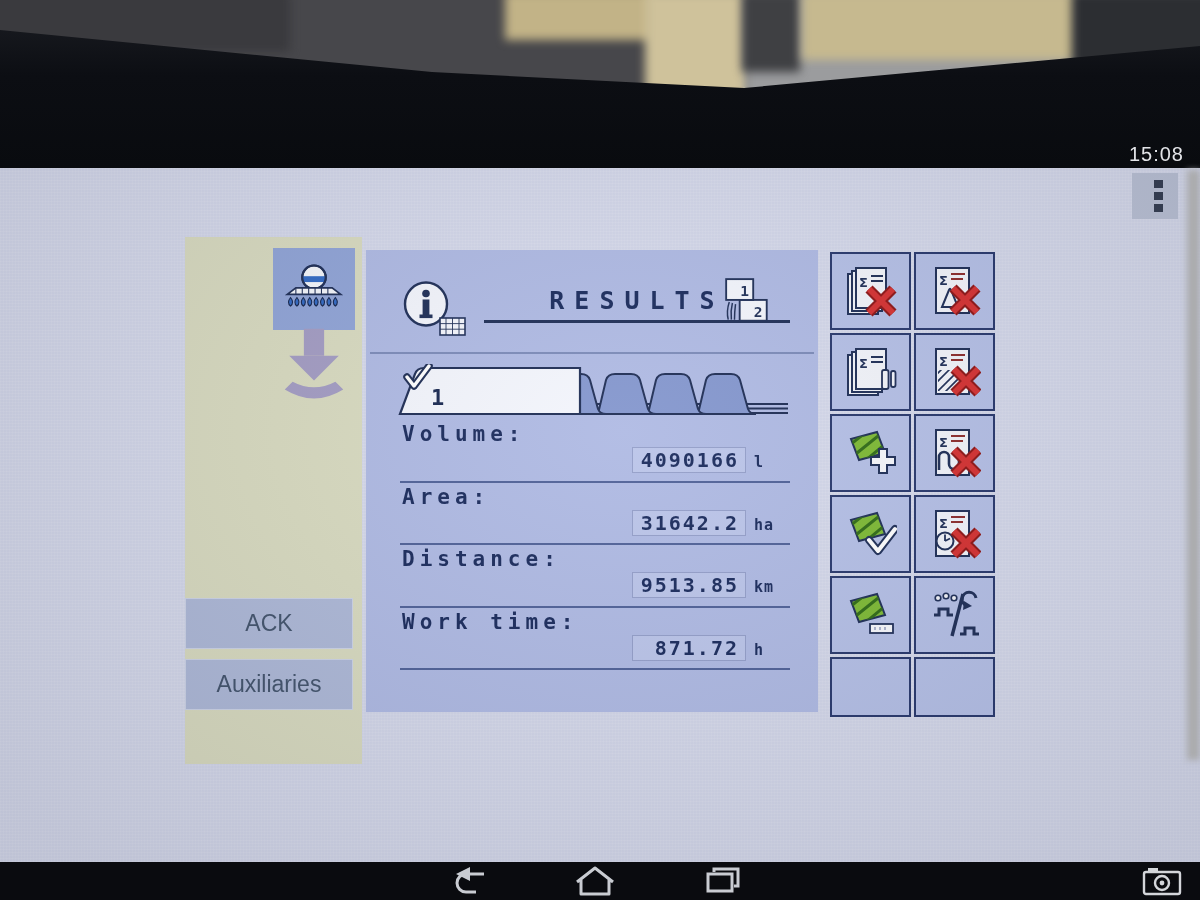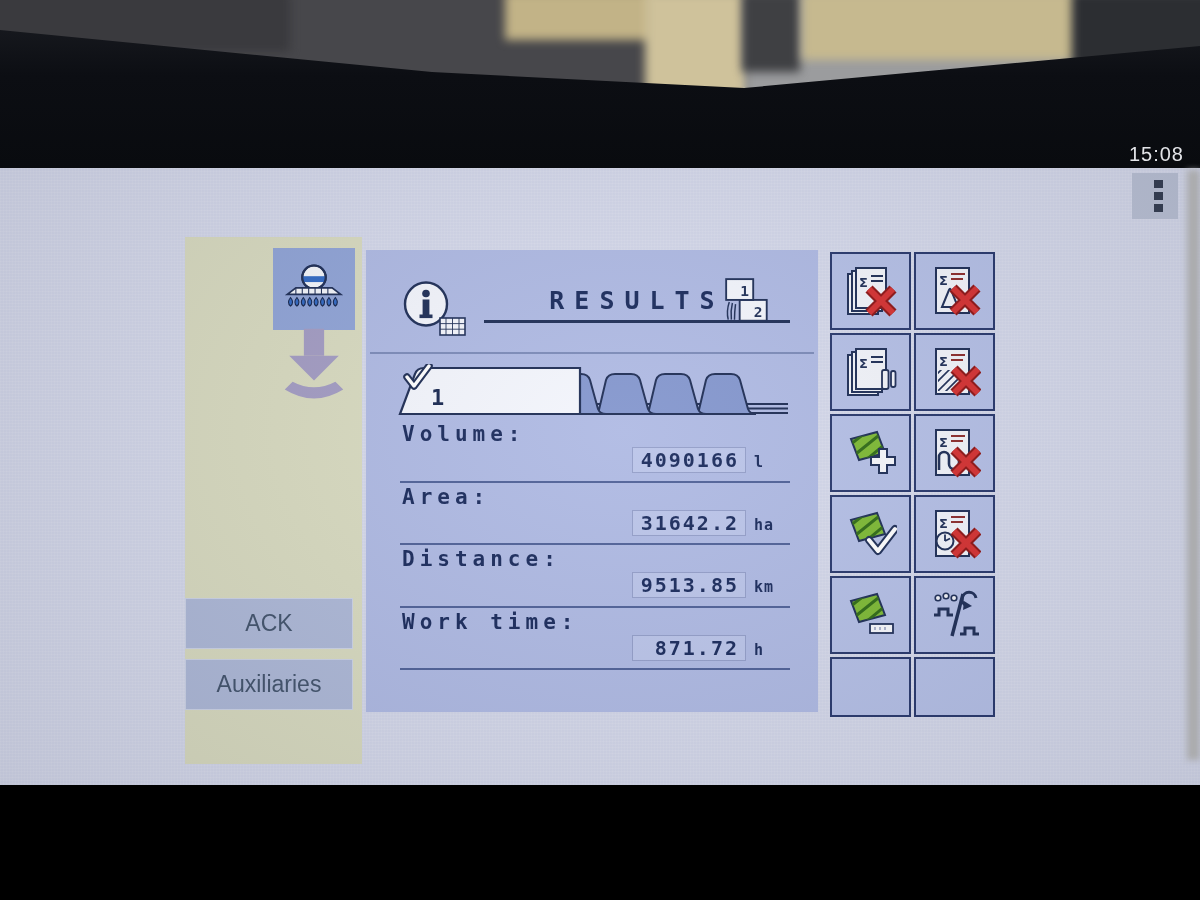--- a/index.html
+++ b/index.html
@@ -1,17 +1,17 @@
 <!DOCTYPE html>
 <html><head>
 <meta charset="utf-8">
 <style>
   html,body{margin:0;padding:0;background:#000;}
   *{box-sizing:border-box;}
-  #stage{position:relative;width:1200px;height:785px;overflow:hidden;background:#0b0c10;
+  #stage{position:relative;width:1200px;height:900px;overflow:hidden;background:#0b0c10;
          font-family:"DejaVu Sans Mono",monospace;}
   
   .photo-strip{position:absolute;left:0;top:0;width:1200px;height:170px;background:#47474b;overflow:hidden;}
   .photo-strip div{position:absolute;filter:blur(5px);}
   .ps-a{left:505px;top:-8px;width:150px;height:48px;background:#c2b387;}
   .ps-b{left:645px;top:-8px;width:105px;height:105px;background:#cfc29b;}
   .ps-c{left:745px;top:-8px;width:470px;height:105px;background:#9b9c9e;}
   .ps-d{left:742px;top:-8px;width:58px;height:80px;background:#3f4043;}
   .ps-e{left:802px;top:-8px;width:275px;height:68px;background:#c6b98f;}
   .ps-f{left:1072px;top:-8px;width:140px;height:80px;background:#2c2e32;}

